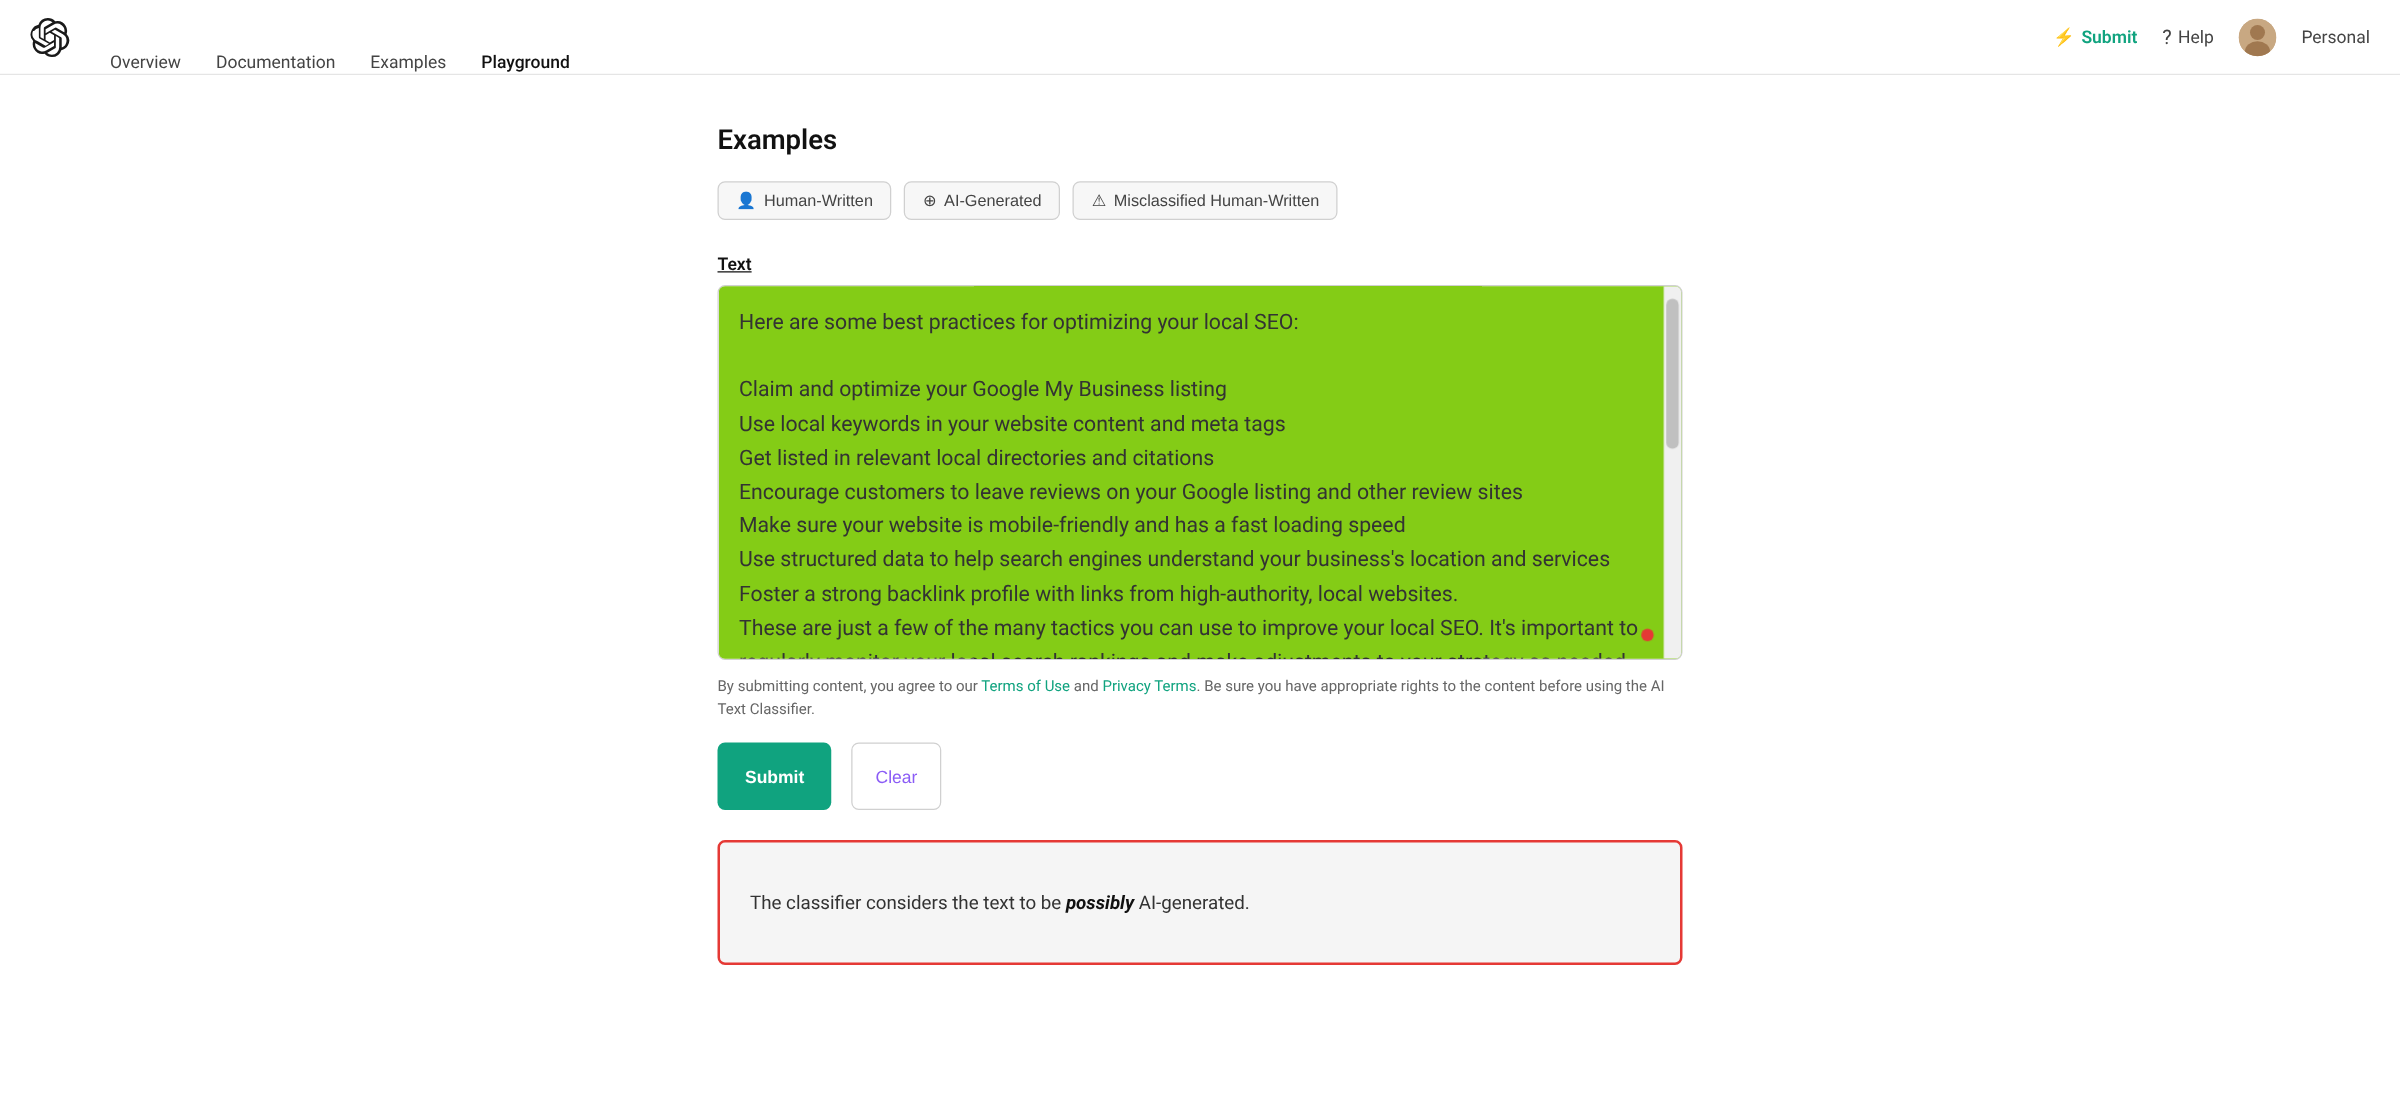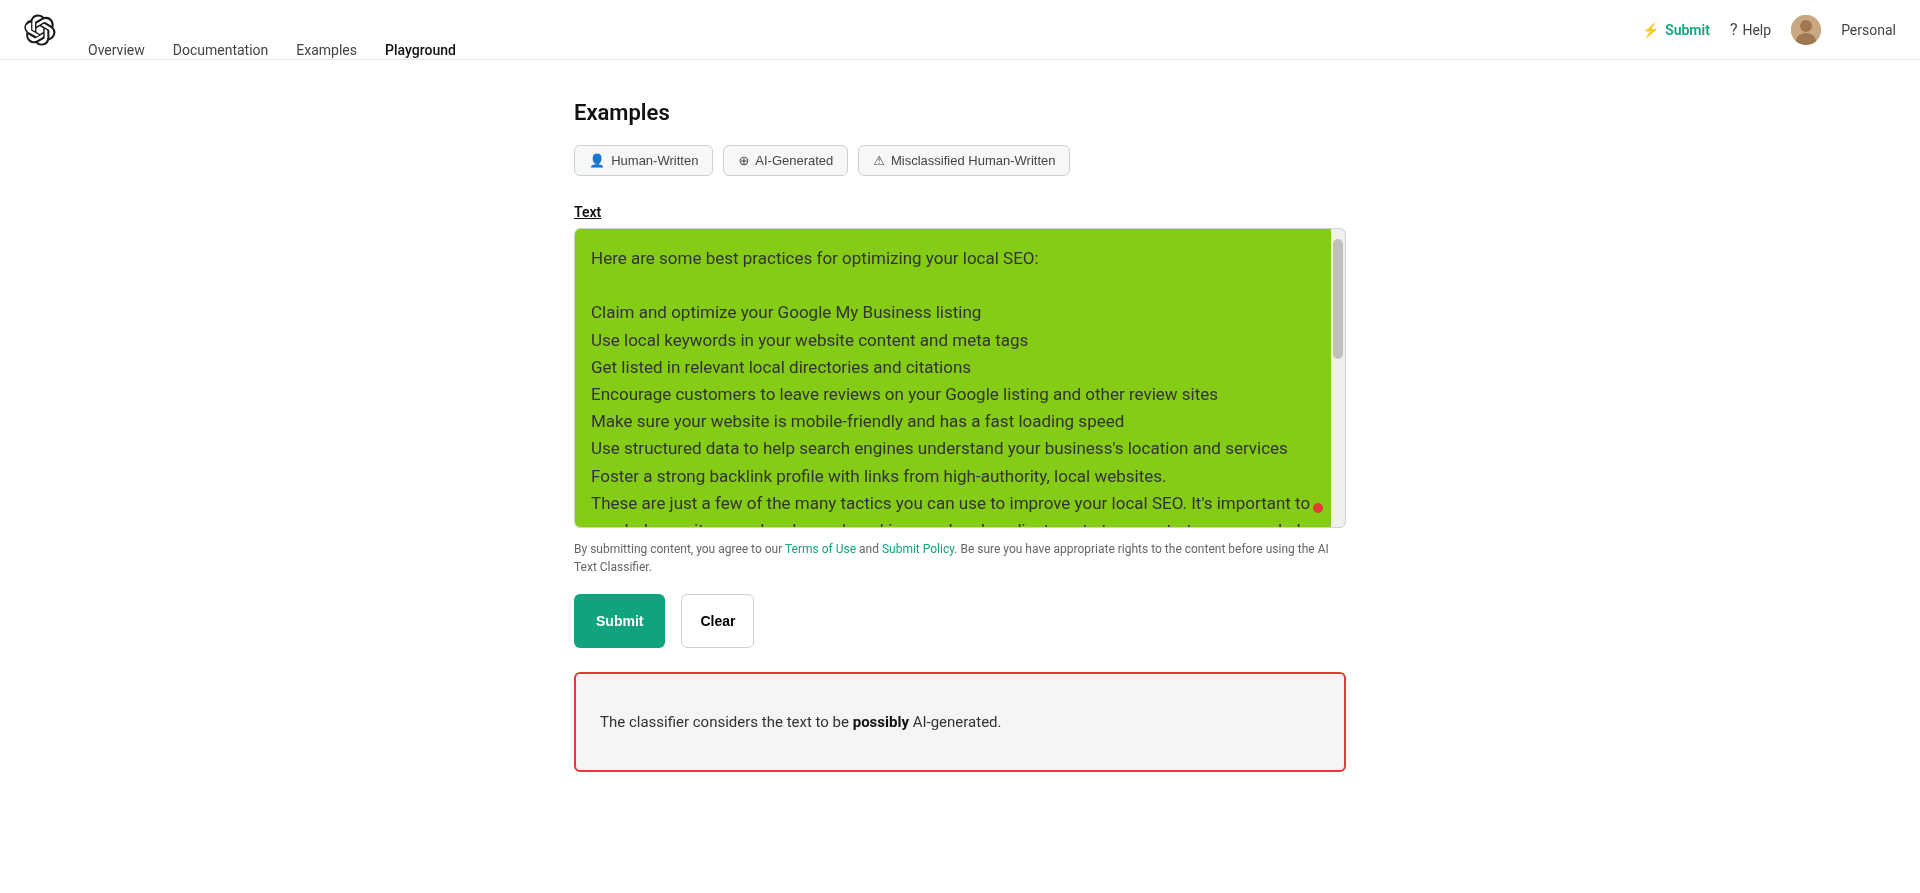--- a/index.html
+++ b/index.html
@@ -203,25 +203,25 @@
       color: #fff;
       border: none;
       border-radius: 6px;
       font-size: 14px;
       font-weight: 600;
       cursor: pointer;
     }
     .btn-clear {
       padding: 18px 18px;
       background: #fff;
-      color: #000000;
+      color: #8b5cf6;
       border: 1px solid #d0d0d0;
       border-radius: 6px;
       font-size: 14px;
-      font-weight: 700;
+      font-weight: 400;
       cursor: pointer;
     }
 
     
     .result-box {
       border: 2px solid #e53935;
       border-radius: 6px;
       padding: 28px 24px;
       background: #f5f5f5;
       min-height: 100px;
@@ -229,20 +229,21 @@
       align-items: center;
     }
     .result-text {
       font-size: 15px;
       color: #333;
       line-height: 1.6;
     }
     .result-text strong {
       font-weight: 700;
       color: #111;
+      font-style: italic;
     }
 
     
     ::-webkit-scrollbar { width: 8px; }
     ::-webkit-scrollbar-thumb { background: #c0c0c0; border-radius: 4px; }
 
     
     .openai-logo svg { width: 32px; height: 32px; }
   </style>
 </head>
@@ -314,21 +315,21 @@
 Use structured data to help search engines understand your business's location and services
 Foster a strong backlink profile with links from high-authority, local websites.
 These are just a few of the many tactics you can use to improve your local SEO. It's important to regularly monitor your local search rankings and make adjustments to your strategy as needed.</textarea>
     <div class="textarea-scrollbar-track">
       <div class="textarea-scrollbar-thumb"></div>
     </div>
     <div class="red-dot"></div>
   </div>
 
   <p class="disclaimer">
-    <span>By submitting content, you agree to our </span><a href="#">Terms of Use</a><span> and </span><a href="#">Submit Policy</a><span>. Be sure you have appropriate rights to the content before using the AI Text Classifier.</span>
+    <span>By submitting content, you agree to our </span><a href="#">Terms of Use</a><span> and </span><a href="#">Privacy Terms</a><span>. Be sure you have appropriate rights to the content before using the AI Text Classifier.</span>
   </p>
 
   <div class="button-row">
     <button class="btn-submit">Submit</button>
     <button class="btn-clear">Clear</button>
   </div>
 
   <div class="result-box">
     <p class="result-text">
       <span>The classifier considers the text to be </span><strong>possibly</strong><span> AI-generated.</span>

